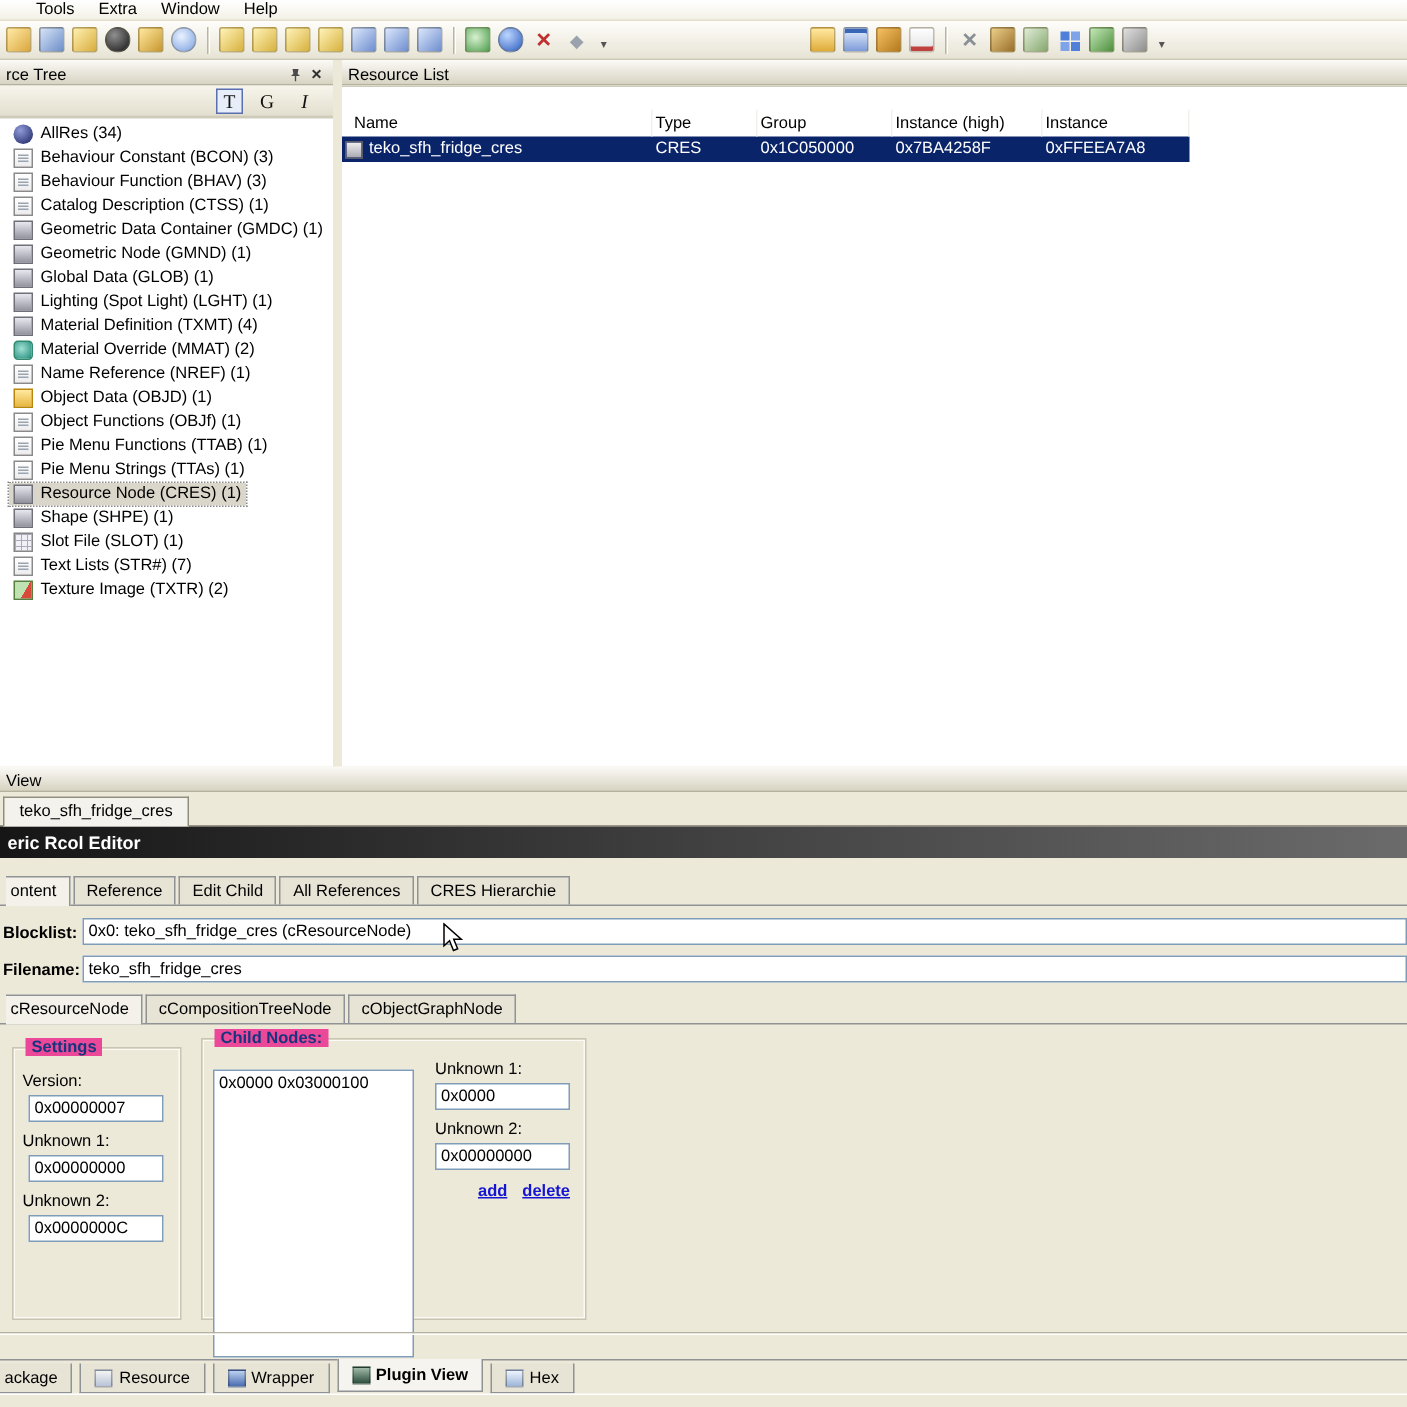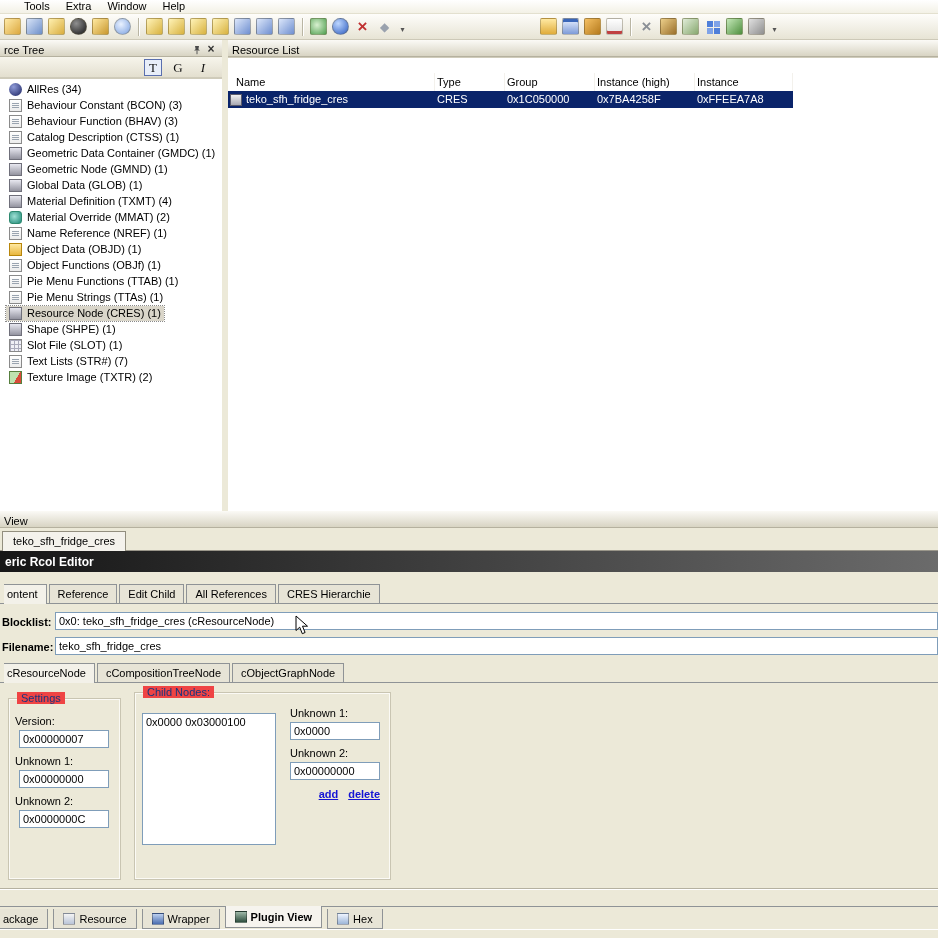--- a/index.html
+++ b/index.html
@@ -103,31 +103,31 @@
   .tabs2{top:663px}
   .fldlabel{position:absolute;font-weight:bold}
   .lbl-blocklist{left:2px;top:616px}
   .lbl-filename{left:2px;top:641px}
   .txt{border:1px solid #7f9db9;background:#fff;height:18px;padding:0 3px}
   .blocklist-input{position:absolute;left:55px;top:612px;right:0}
   .filename-input{position:absolute;left:55px;top:637px;right:0}
 
   
   .gbox{position:absolute;border:1px solid #c9c5b2;box-shadow:inset 0 0 0 1px #fbfaf5}
-  .gbox-title{position:absolute;top:-7px;left:8px;background:#ef4444;padding:0 4px;color:#17357e;font-weight:normal}
+  .gbox-title{position:absolute;top:-7px;left:8px;background:#ec4899;padding:0 4px;color:#17357e;font-weight:bold}
   .gb-settings{left:8px;top:698px;width:113px;height:182px}
   .gb-child{left:134px;top:692px;width:257px;height:188px}
   .flbl{position:absolute}
   .gb-settings .l1{left:6px;top:16px}
   .gb-settings .f1{position:absolute;left:10px;top:31px;width:90px}
   .gb-settings .l2{left:6px;top:56px}
   .gb-settings .f2{position:absolute;left:10px;top:71px;width:90px}
   .gb-settings .l3{left:6px;top:96px}
   .gb-settings .f3{position:absolute;left:10px;top:111px;width:90px}
-  .listbox{position:absolute;left:7px;top:20px;width:134px;height:132px;border:1px solid #7f9db9;background:#fff;overflow:hidden}
+  .listbox{position:absolute;left:7px;top:20px;width:134px;height:192px;border:1px solid #7f9db9;background:#fff;overflow:hidden}
   .lb-item{padding:2px 3px;white-space:nowrap}
   .gb-child .cl1{left:155px;top:14px}
   .gb-child .cf1{position:absolute;left:155px;top:29px;width:90px}
   .gb-child .cl2{left:155px;top:54px}
   .gb-child .cf2{position:absolute;left:155px;top:69px;width:90px}
   .links{position:absolute;left:155px;top:95px;width:90px;display:flex;gap:10px;justify-content:flex-end}
   .link{color:#1414d4;text-decoration:underline;font-weight:bold;cursor:pointer}
 
   .groove{position:absolute;top:888px;left:0;right:0;height:2px;border-top:1px solid #b5b1a0;border-bottom:1px solid #ffffff}
 
@@ -262,20 +262,26 @@
         </div>
       <div class="tree-row">
           <span class="hl">
             <span class="ticon t-db"></span>
             <span>Global Data (GLOB) (1)</span>
           </span>
         </div>
       <div class="tree-row">
           <span class="hl">
             <span class="ticon t-db"></span>
+            <span>Lighting (Spot Light) (LGHT) (1)</span>
+          </span>
+        </div>
+      <div class="tree-row">
+          <span class="hl">
+            <span class="ticon t-db"></span>
             <span>Material Definition (TXMT) (4)</span>
           </span>
         </div>
       <div class="tree-row">
           <span class="hl">
             <span class="ticon t-swirl"></span>
             <span>Material Override (MMAT) (2)</span>
           </span>
         </div>
       <div class="tree-row">

